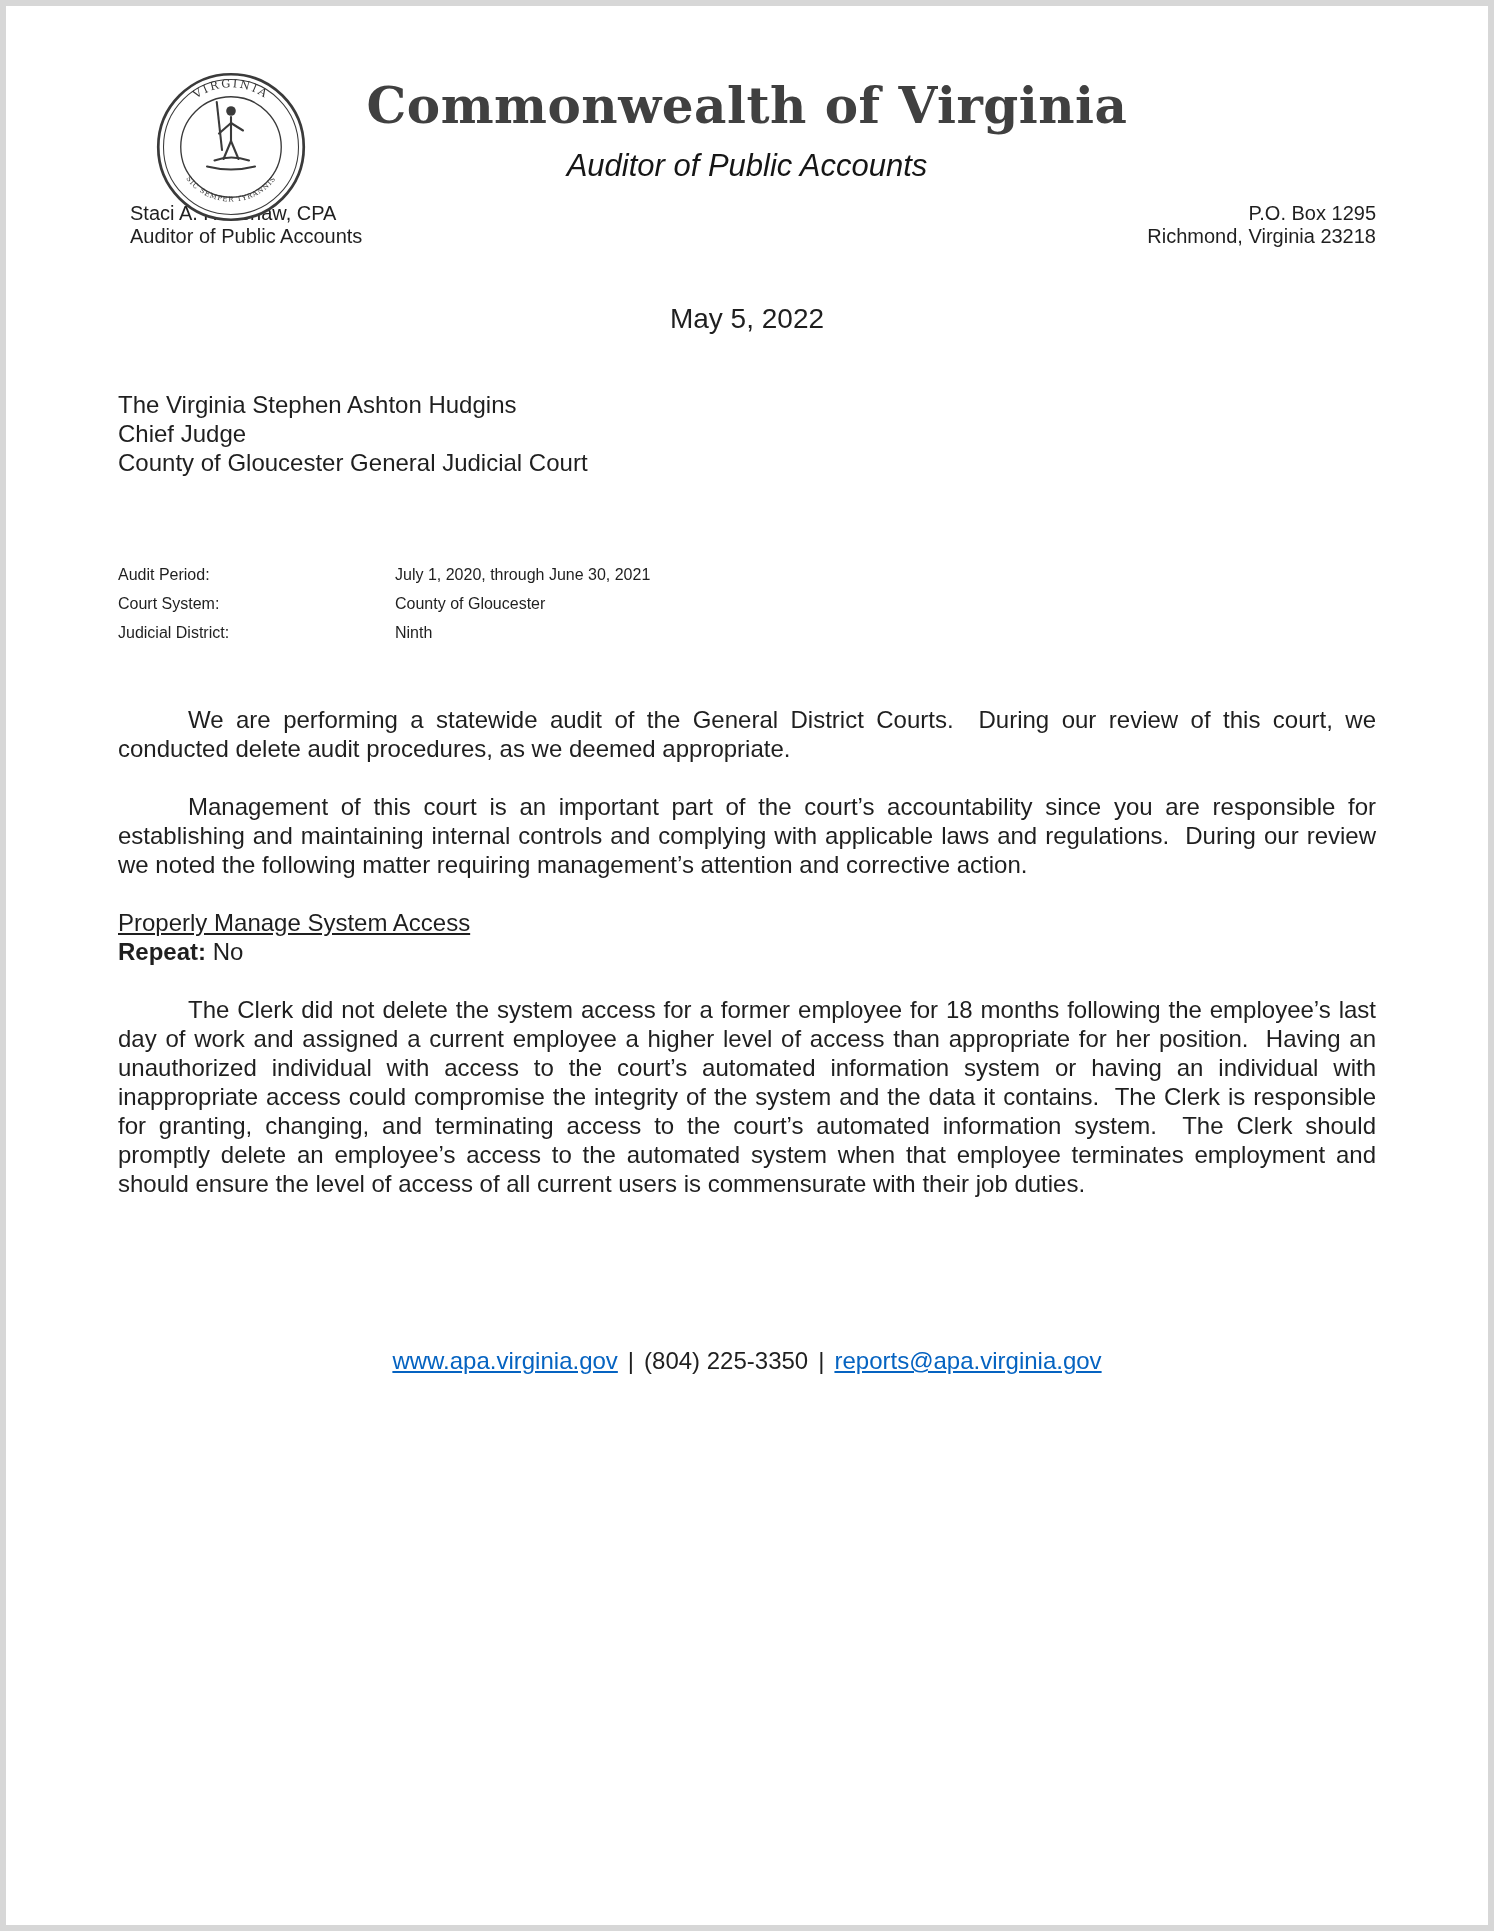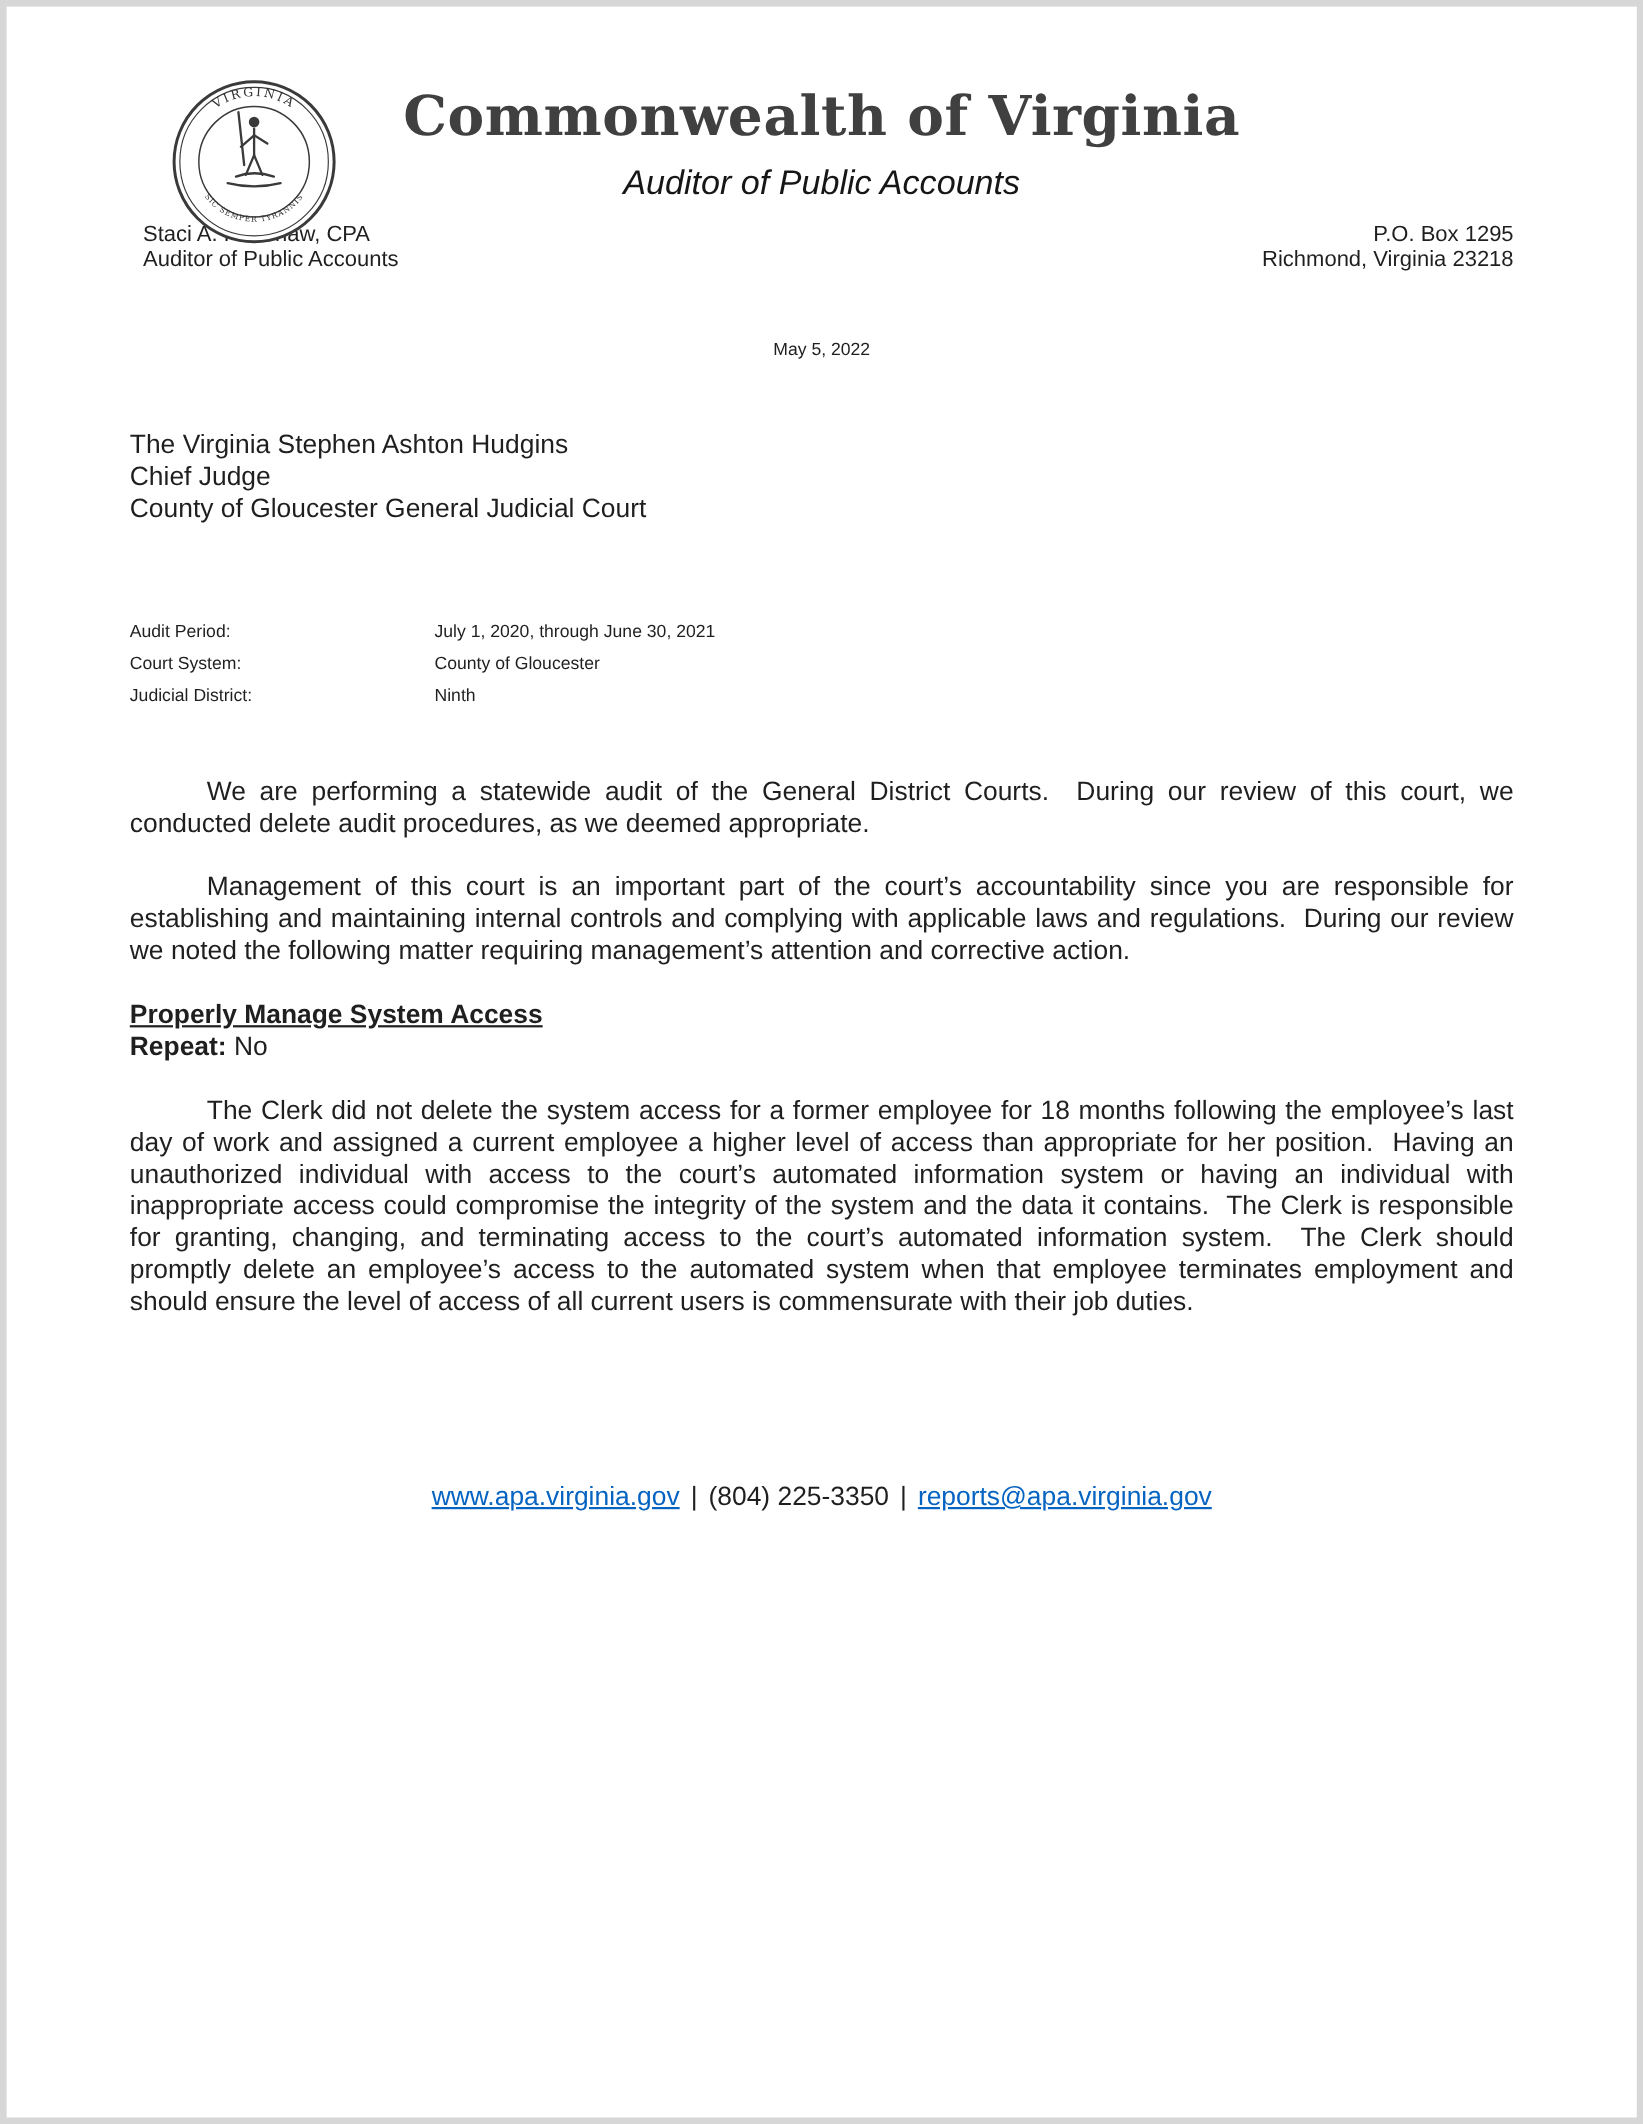--- a/index.html
+++ b/index.html
@@ -54,21 +54,21 @@
     font-size: 20px;
     line-height: 23px;
   }
   .contact-left { padding-left: 12px; }
   .contact-right { text-align: right; }
 
   
   .date-line {
     text-align: center;
     margin-top: 56px;
-    font-size: 16px;
+    font-size: 28px;
     line-height: 29px;
   }
 
   .recipient {
     margin-top: 57px;
     font-size: 24px;
     line-height: 29px;
   }
 
   .audit-info {
@@ -89,21 +89,21 @@
     text-align: justify;
     text-indent: 70px;
     white-space: pre-wrap;
   }
   .para + .para,
   .para + .finding-heading,
   .repeat-line + .para { margin-top: 29px; }
 
   .finding-heading {
     margin-top: 29px;
-    font-weight: 700;
+    font-weight: 400;
     text-decoration: underline;
   }
 
   .repeat-line { }
   .bold { font-weight: 700; }
 
   
   .footer {
     margin-top: 148px;
     text-align: center;

